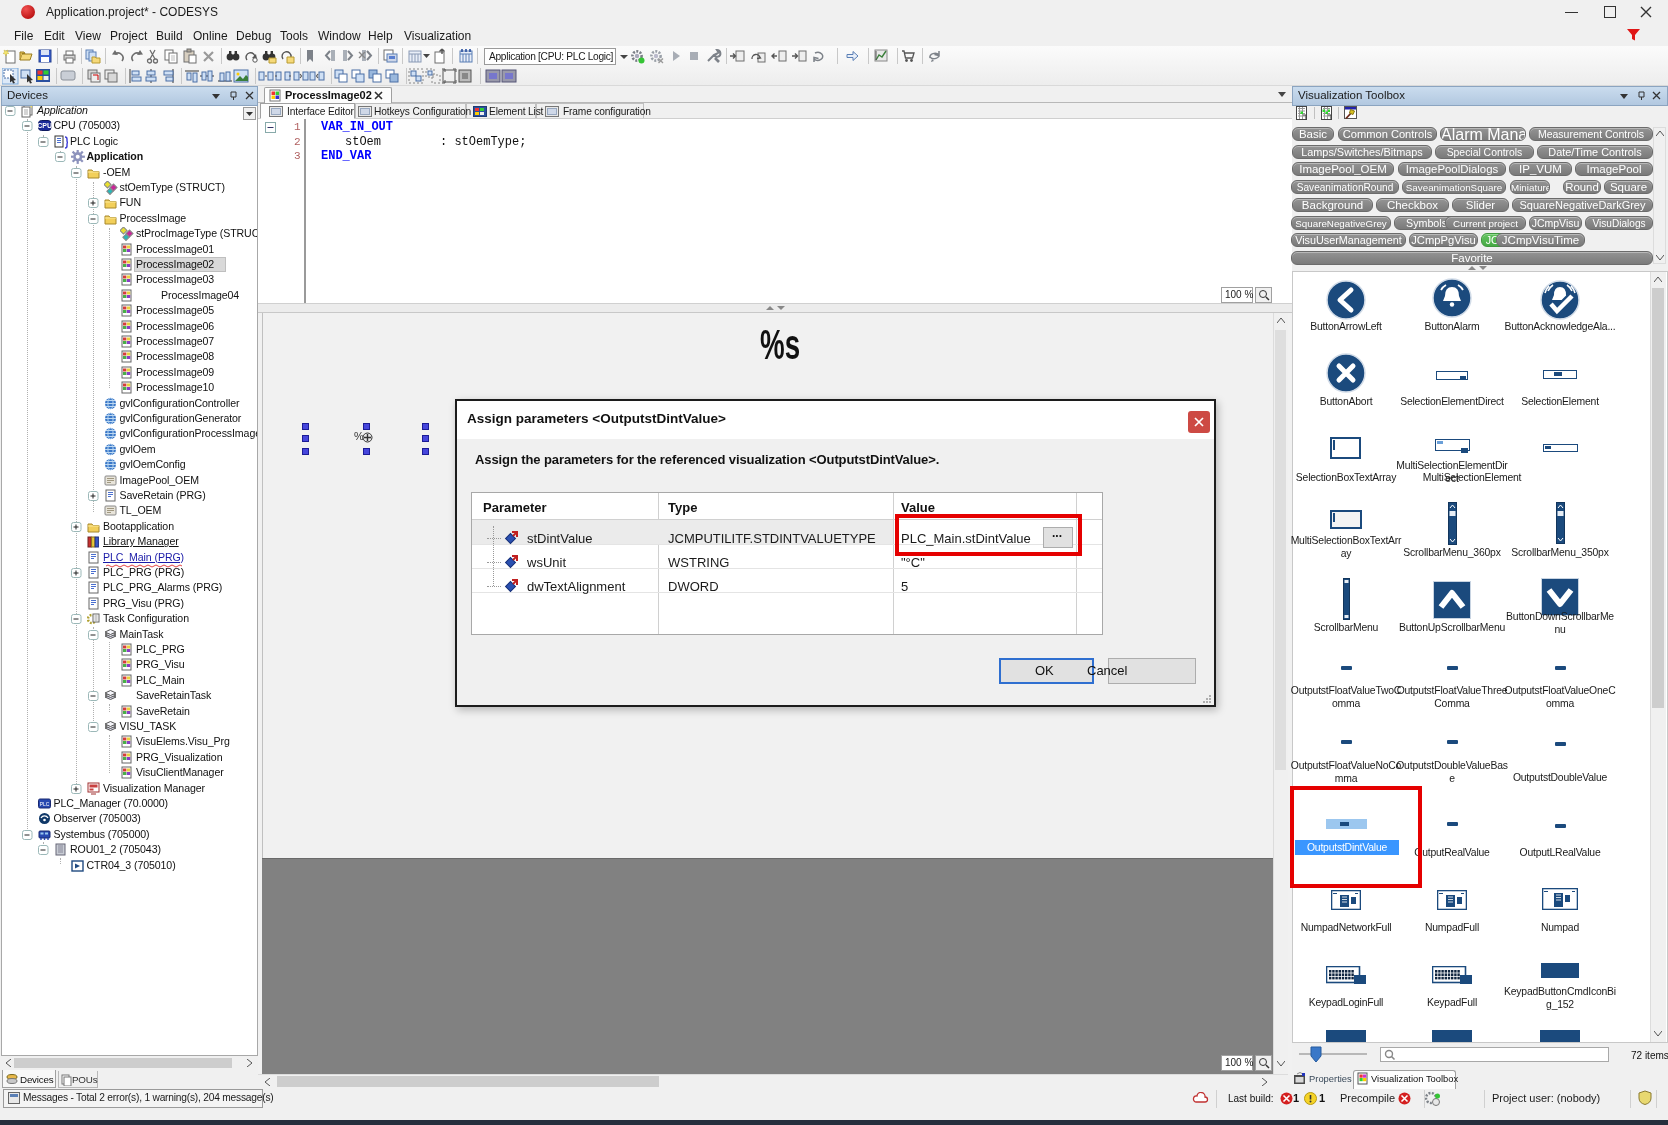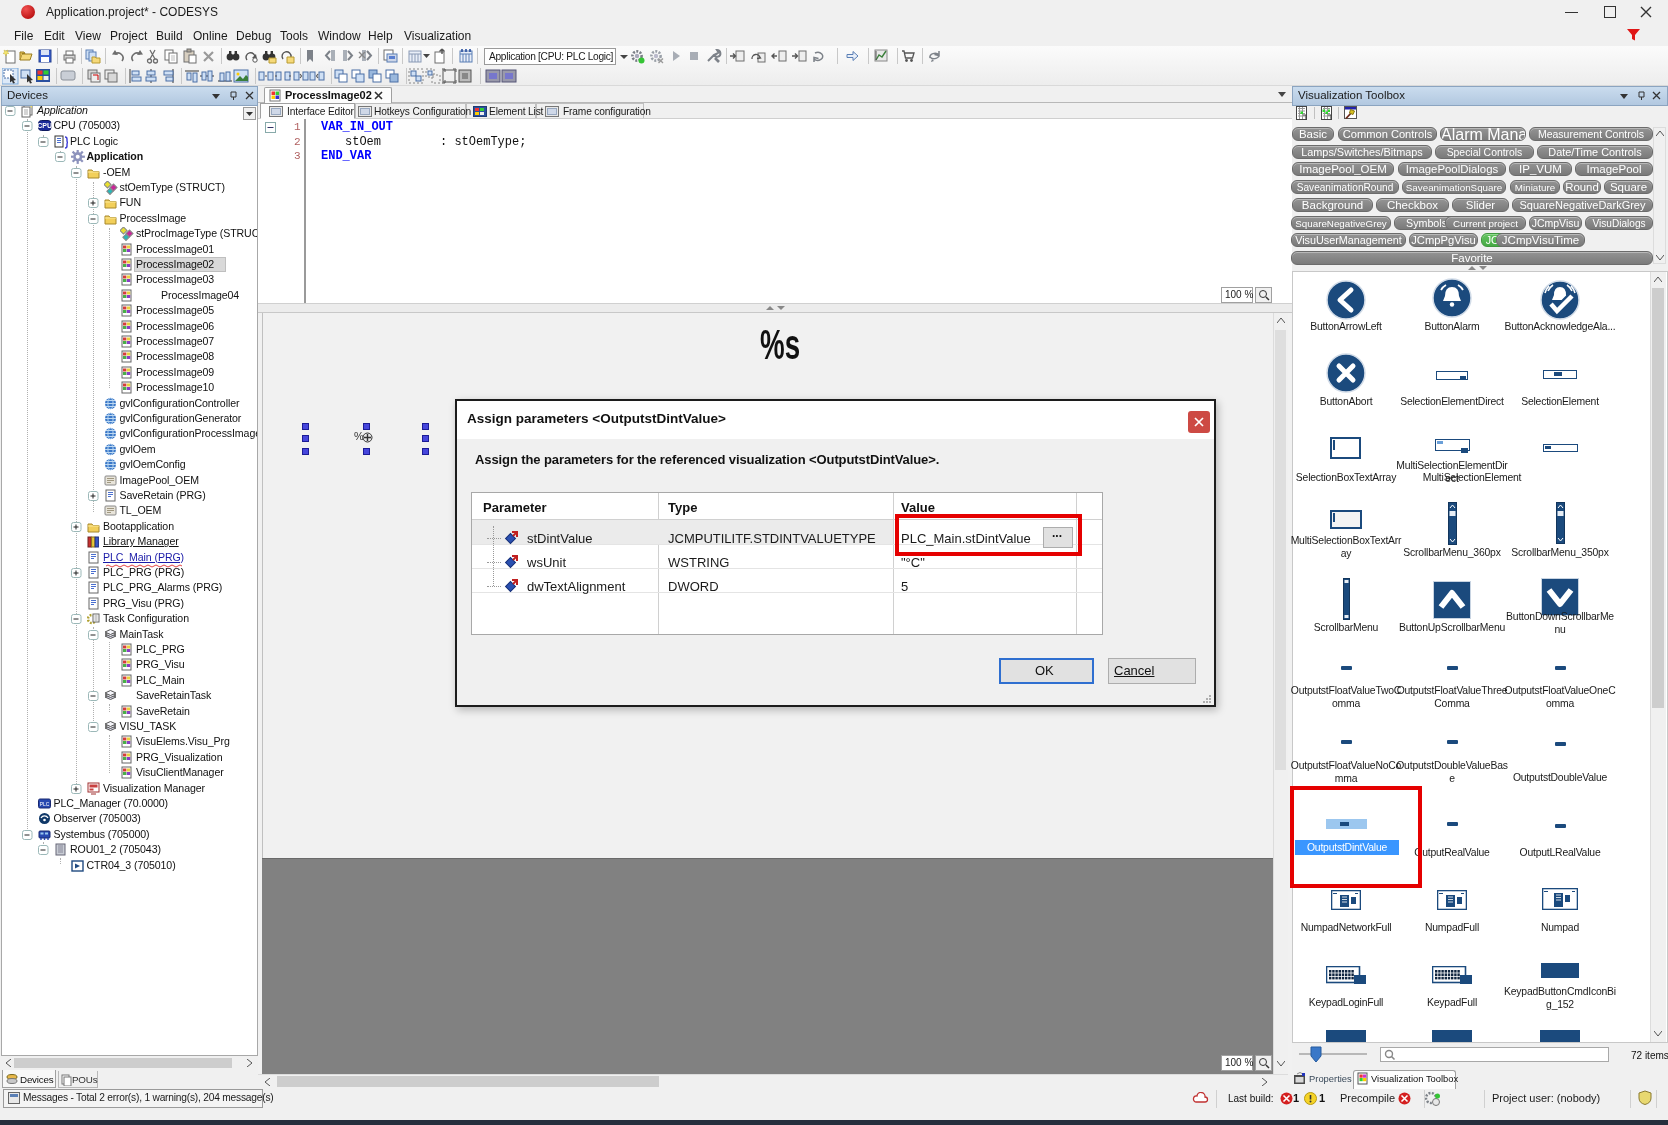--- a/index.html
+++ b/index.html
@@ -1012,21 +1012,21 @@
 <div class="abs" style="left:527px;top:579px;font-size:13px;color:#1a1a1a;font-weight:normal;white-space:nowrap;">dwTextAlignment</div>
 <div class="abs" style="left:668px;top:579px;font-size:13px;color:#1a1a1a;font-weight:normal;white-space:nowrap;">DWORD</div>
 <div class="abs" style="left:901px;top:579px;font-size:13px;color:#1a1a1a;font-weight:normal;white-space:nowrap;">5</div>
 <div class="abs" style="left:493px;top:526px;width:1px;height:60px;border-left:1px dotted #999"></div>
 <div class="abs" style="left:1043px;top:527px;width:30px;height:21px;background:#e1e1e1;border:1px solid #adadad;"></div>
 <div class="abs" style="left:1052px;top:526px;font-size:12px;color:#111;font-weight:bold;white-space:nowrap;">...</div>
 <div class="abs" style="left:895px;top:514px;width:187px;height:42px;border:4px solid #e50000;"></div>
 <div class="abs" style="left:999px;top:658px;width:95px;height:26px;background:#e1e1e1;border:2px solid #2f6fd0;"></div>
 <div class="abs" style="left:1035px;top:663px;font-size:13px;color:#111;font-weight:normal;white-space:nowrap;">OK</div>
 <div class="abs" style="left:1108px;top:658px;width:88px;height:26px;background:#e1e1e1;border:1px solid #adadad;"></div>
-<div class="abs" style="left:1114px;top:663px;font-size:13px;color:#111;font-weight:normal;white-space:nowrap;text-decoration:underline;">Cancel</div>
+<div class="abs" style="left:1087px;top:663px;font-size:13px;color:#111;font-weight:normal;white-space:nowrap;">Cancel</div>
 <svg class="abs" style="left:1203px;top:694px" width="9" height="9">
     <path d="M8 0 v8 h-8 Z" fill="none"></path>
     <g fill="#999">
       <circle cx="7" cy="2" r="1"></circle>
       <circle cx="7" cy="5" r="1"></circle>
       <circle cx="7" cy="8" r="1"></circle>
       <circle cx="4" cy="5" r="1"></circle>
       <circle cx="4" cy="8" r="1"></circle>
       <circle cx="1" cy="8" r="1"></circle>
     </g>
@@ -1073,21 +1073,21 @@
 <div class="pill" style="left:1529px;top:127px;width:124px;height:14px;line-height:13px;font-size:10.5px">Measurement Controls</div>
 <div class="pill" style="left:1292px;top:144.7px;width:140px;height:14px;line-height:13px;font-size:10.9px">Lamps/Switches/Bitmaps</div>
 <div class="pill" style="left:1435px;top:144.7px;width:99px;height:14px;line-height:13px;font-size:10.4px">Special Controls</div>
 <div class="pill" style="left:1537px;top:144.7px;width:116px;height:14px;line-height:13px;font-size:10.9px">Date/Time Controls</div>
 <div class="pill" style="left:1292px;top:162.39999999999998px;width:102px;height:14px;line-height:13px;font-size:11.5px">ImagePool_OEM</div>
 <div class="pill" style="left:1398px;top:162.39999999999998px;width:108px;height:14px;line-height:13px;font-size:11.4px">ImagePoolDialogs</div>
 <div class="pill" style="left:1509px;top:162.39999999999998px;width:63px;height:14px;line-height:13px;font-size:11.5px">IP_VUM</div>
 <div class="pill" style="left:1575px;top:162.39999999999998px;width:78px;height:14px;line-height:13px;font-size:11.5px">ImagePool</div>
 <div class="pill" style="left:1291px;top:180.09999999999997px;width:108px;height:14px;line-height:13px;font-size:10.1px">SaveanimationRound</div>
 <div class="pill" style="left:1402px;top:180.09999999999997px;width:104px;height:14px;line-height:13px;font-size:9.8px">SaveanimationSquare</div>
-<div class="pill" style="left:1510px;top:180.09999999999997px;width:50px;height:14px;line-height:13px;font-size:9.8px">Miniature</div>
+<div class="pill" style="left:1510px;top:180.09999999999997px;width:40px;height:14px;line-height:13px;font-size:9.8px">Miniature</div>
 <div class="pill" style="left:1563px;top:180.09999999999997px;width:38px;height:14px;line-height:13px;font-size:11.4px">Round</div>
 <div class="pill" style="left:1604px;top:180.09999999999997px;width:49px;height:14px;line-height:13px;font-size:11.5px">Square</div>
 <div class="pill" style="left:1292px;top:197.79999999999995px;width:81px;height:14px;line-height:13px;font-size:11.5px">Background</div>
 <div class="pill" style="left:1376px;top:197.79999999999995px;width:73px;height:14px;line-height:13px;font-size:11.5px">Checkbox</div>
 <div class="pill" style="left:1452px;top:197.79999999999995px;width:57px;height:14px;line-height:13px;font-size:11.5px">Slider</div>
 <div class="pill" style="left:1512px;top:197.79999999999995px;width:141px;height:14px;line-height:13px;font-size:11.0px">SquareNegativeDarkGrey</div>
 <div class="pill" style="left:1291px;top:215.49999999999994px;width:100px;height:14px;line-height:13px;font-size:9.8px">SquareNegativeGrey</div>
 <div class="pill" style="left:1394px;top:215.49999999999994px;width:65px;height:14px;line-height:13px;font-size:10.7px">Symbols</div>
 <div class="pill" style="left:1445px;top:215.49999999999994px;width:81px;height:14px;line-height:13px;font-size:9.8px">Current project</div>
 <div class="pill" style="left:1529px;top:215.49999999999994px;width:53px;height:14px;line-height:13px;font-size:10.5px">JCmpVisu</div>

